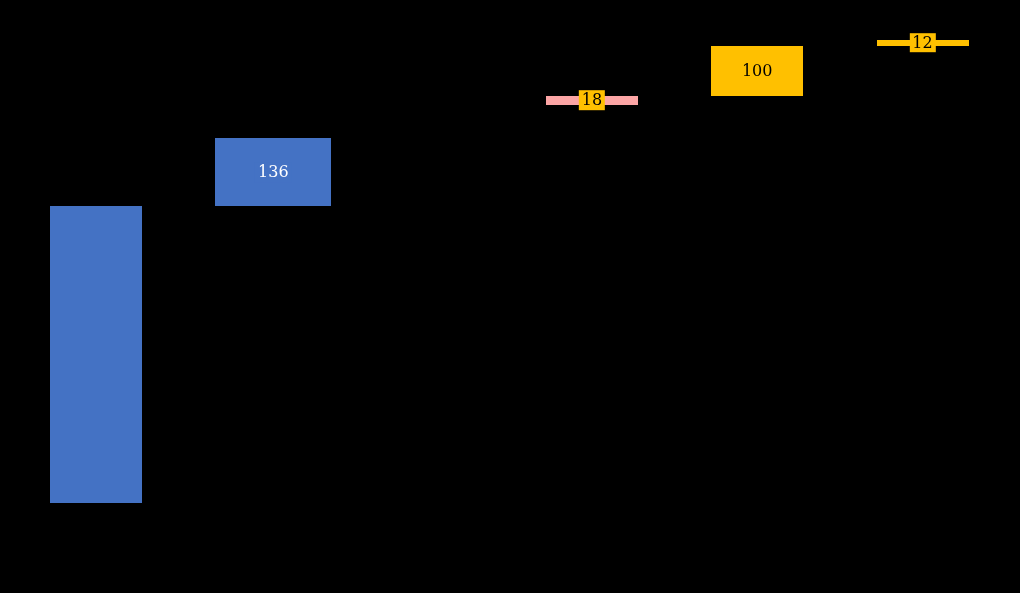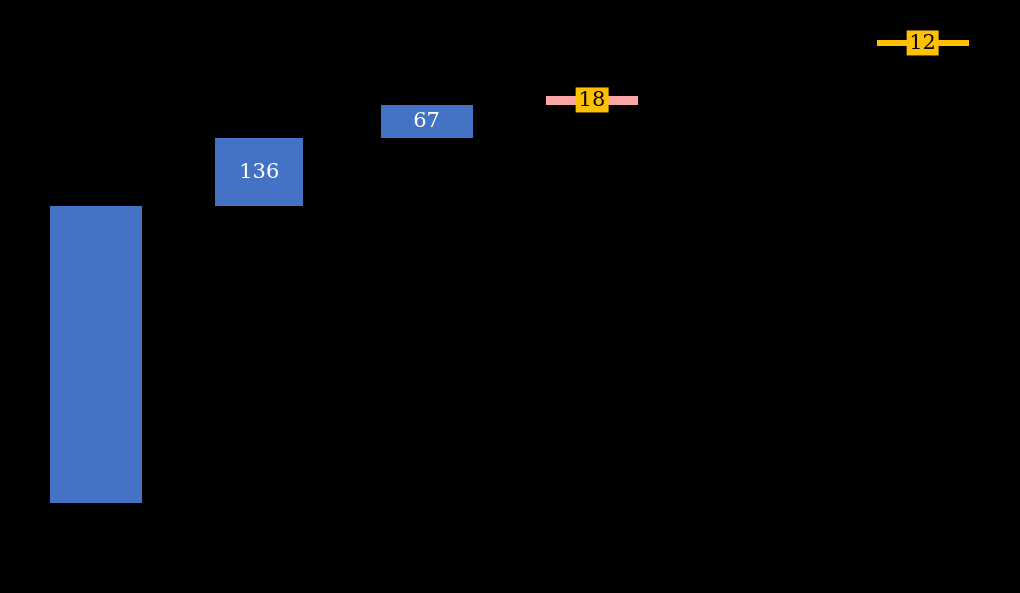--- a/index.html
+++ b/index.html
@@ -20,40 +20,40 @@
   }
   .bar {
     position: absolute;
     overflow: visible;
   }
   .bar-label {
     position: absolute;
     left: 50%;
     top: 50%;
     transform: translate(-50%, -50%);
-    font-size: 21px;
+    font-size: 16px;
     line-height: 1.1;
     padding: 1px 3px;
     white-space: nowrap;
     z-index: 2;
   }
   .bar-label:empty { display: none; }
 </style>
 </head>
 <body>
 
 <div class="canvas">
   <div class="plot" id="plot">
       <div class="bar" style="left: 50px; top: 206px; width: 92px; height: 297px; background: rgb(68, 114, 196);"></div>
-      <div class="bar" style="left: 215.3px; top: 138px; width: 88px; height: 68px; background: rgb(68, 114, 196);">
+      <div class="bar" style="left: 215.3px; top: 138px; width: 100px; height: 68px; background: rgb(68, 114, 196); padding-left: 16px;">
         <span class="bar-label" style="color: rgb(255, 255, 255); background: rgb(68, 114, 196);">136</span>
-      </div>
-      <div class="bar" style="left: 380.6px; top: 104.5px; width: 92px; height: 33.5px; background: rgb(68, 114, 196);">
-        <span class="bar-label" style="color: rgb(255, 255, 255); background: rgb(68, 114, 196);">67</span>
       </div>
       <div class="bar" style="left: 545.9px; top: 95.5px; width: 92px; height: 9px; background: #fca5a5;">
         <span class="bar-label" style="color: rgb(0, 0, 0); background: rgb(255, 192, 0);">18</span>
+      </div>
+      <div class="bar" style="left: 711.2px; top: 45.5px; width: 92px; height: 50px; background: rgb(255, 192, 0);">
+        <span class="bar-label" style="color: rgb(0, 0, 0); background: rgb(255, 192, 0);">100</span>
       </div>
       <div class="bar" style="left: 876.5px; top: 39.5px; width: 92px; height: 6px; background: rgb(255, 192, 0);">
         <span class="bar-label" style="color: rgb(0, 0, 0); background: rgb(255, 192, 0);">12</span>
       </div>
     </div>
 </div>
 
 </body></html>

